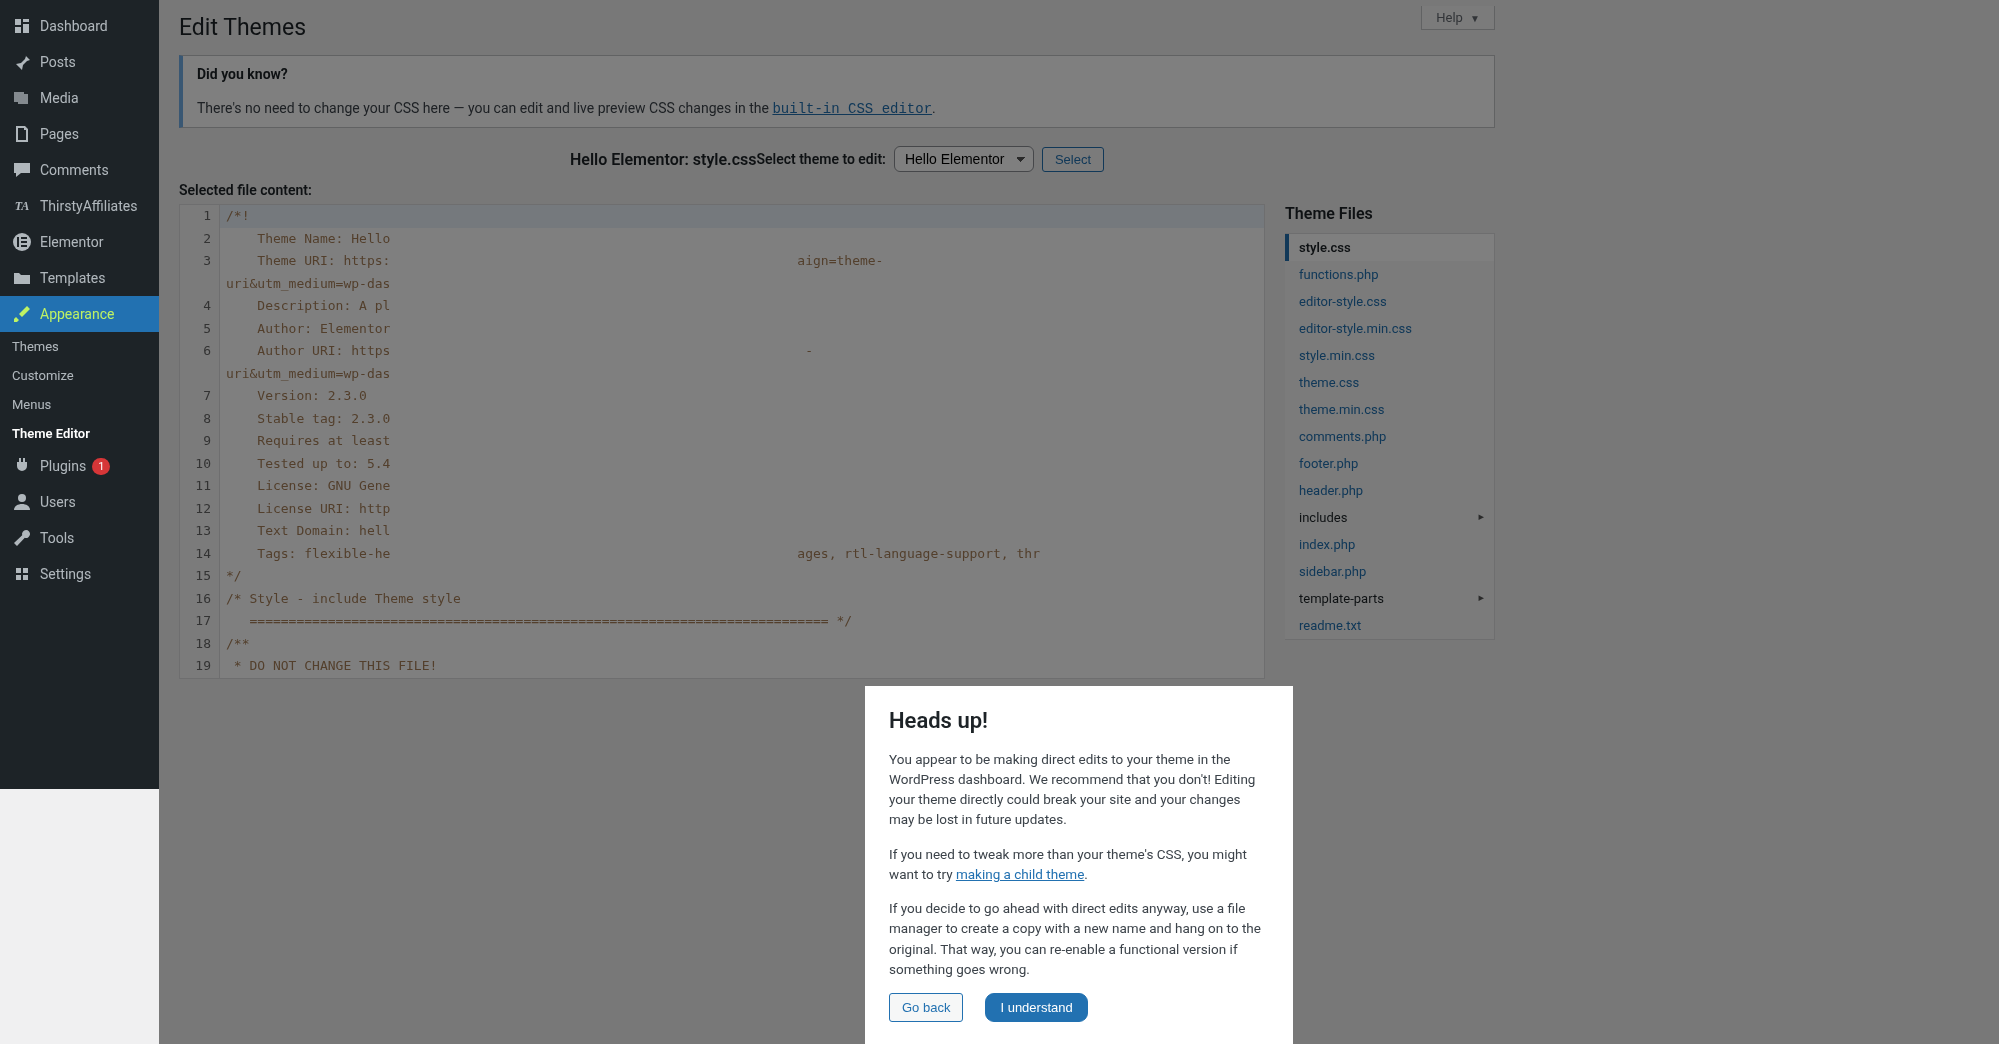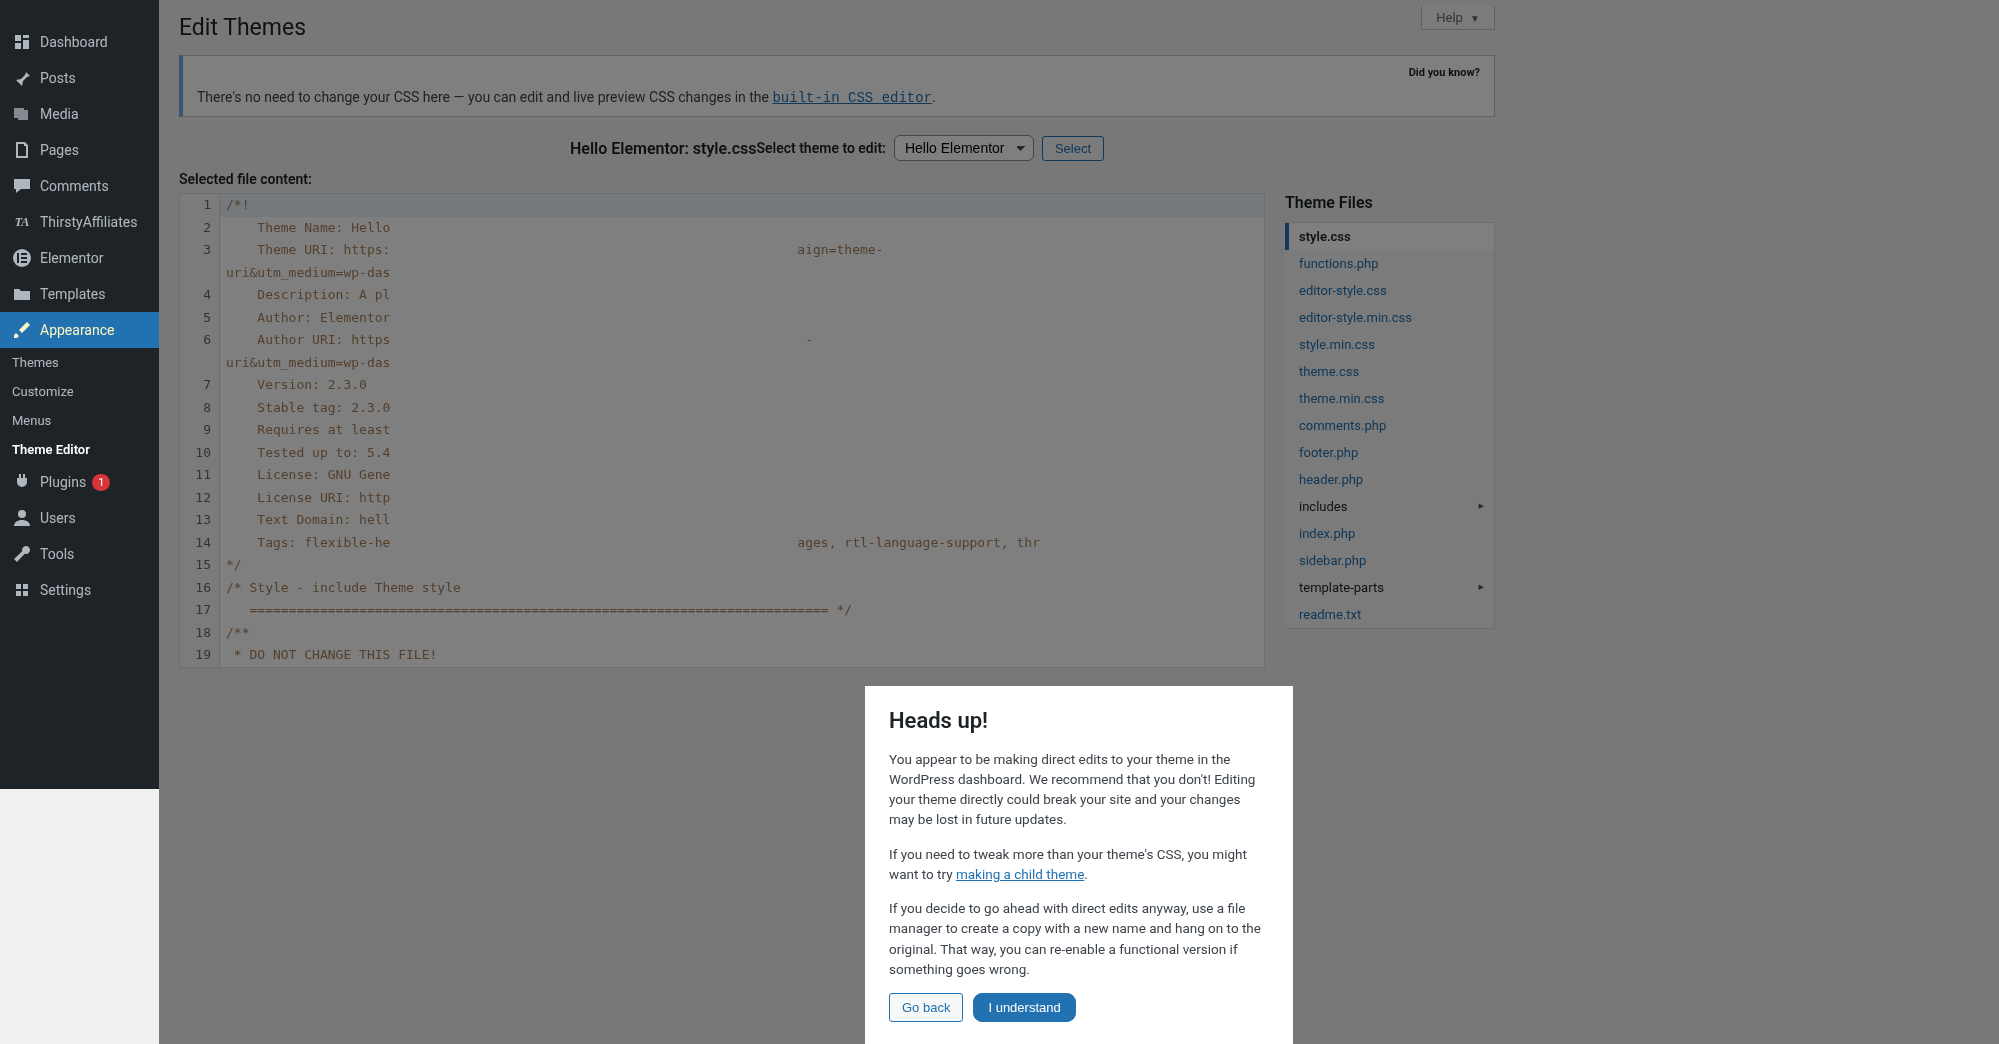--- a/index.html
+++ b/index.html
@@ -11,39 +11,39 @@
     overflow: hidden;
   }
   .wrap { display: flex; height: 789px; width: 1515px; }
 
   
   .adminmenu {
     width: 159px;
     background: #1d2327;
     color: #fff;
     flex-shrink: 0;
-    padding-top: 24px;
+    padding-top: 8px;
   }
   .menu-item {
     display: flex;
     align-items: center;
     padding: 8px 12px;
     color: rgba(240,246,252,.7);
     font-size: 14px;
     cursor: pointer;
     position: relative;
   }
   .menu-item .icon {
     width: 20px; height: 20px; margin-right: 8px;
     display: inline-flex; align-items: center; justify-content: center;
     flex-shrink: 0;
   }
   .menu-item.current {
     background: #2271b1;
-    color: #fef9c3;
+    color: #bef264;
   }
   .menu-item.current::after {
     content: '';
     position: absolute;
     right: -8px;
     top: 50%;
     margin-top: -8px;
     border: 8px solid transparent;
     border-right-color: #f0f0f1;
   }
@@ -92,21 +92,21 @@
     margin: 4px 0 14px 0;
   }
   .notice {
     border-left: 4px solid #72aee6;
     background: #fff;
     border: 1px solid #c3c4c7;
     border-left: 4px solid #72aee6;
     padding: 10px 14px;
     margin-bottom: 18px;
   }
-  .notice strong.heading { display: block; font-size: 11px; margin-bottom: 10px; color:#1d2327;text-align:right; }
+  .notice strong.heading { display: block; font-size: 14px; margin-bottom: 18px; color:#1d2327; }
   .notice-body { font-size: 14px; color: #3c434a; }
   .notice-body a { color: #2271b1; text-decoration: underline; font-family: Liberation Mono, monospace; }
 
   .theme-line {
     display: flex; justify-content: center; align-items: center;
     margin-bottom: 8px;
   }
   .theme-name { font-size: 16px; font-weight: 600; color: #1d2327; }
   .theme-select-wrap { display: flex; align-items: center; gap: 8px; }
   .theme-select-label { font-size: 14px; font-weight: 600; color:#1d2327; }
@@ -191,21 +191,21 @@
   }
   .modal {
     background: #fff;
     width: 428px;
     margin-top: 164px;
     padding: 22px 24px;
   }
   .modal h1 { font-size: 22px; font-weight: 600; color: #1d2327; margin-bottom: 16px; }
   .modal p { font-size: 13.5px; color: #3c434a; margin-bottom: 14px; line-height: 1.5; margin-top: 12px; }
   .modal a { color: #2271b1; text-decoration: underline; }
-  .modal-buttons { display: flex; gap: 10px; }
+  .modal-buttons { display: flex; gap: 22px; }
   .btn-primary {
     background: #2271b1;
     color: #fff;
     border: 1px solid #2271b1;
     border-radius: 9px;
     padding: 6px 14px;
     font-size: 13px;
     cursor: pointer;
   }
   svg { width: 20px; height: 20px; fill: currentColor; }

